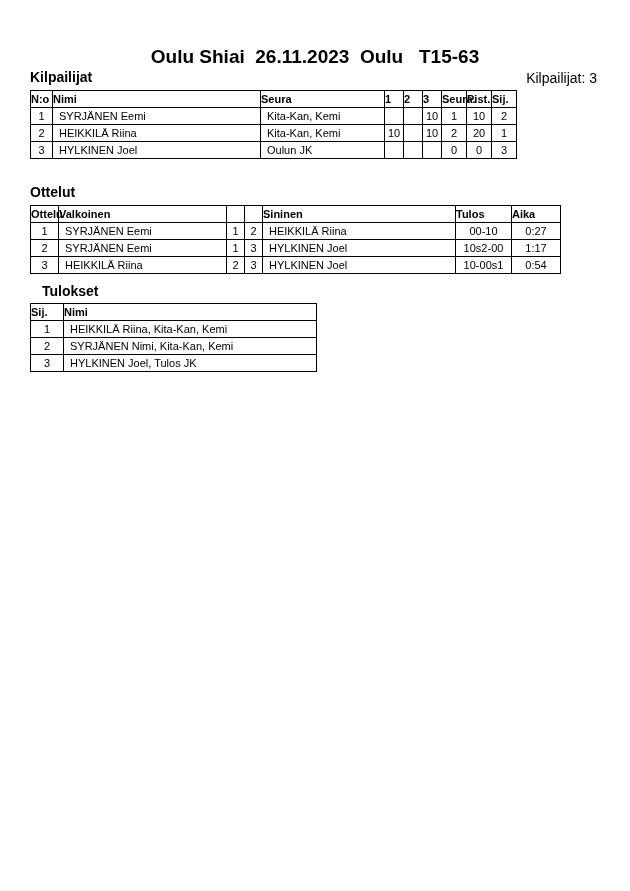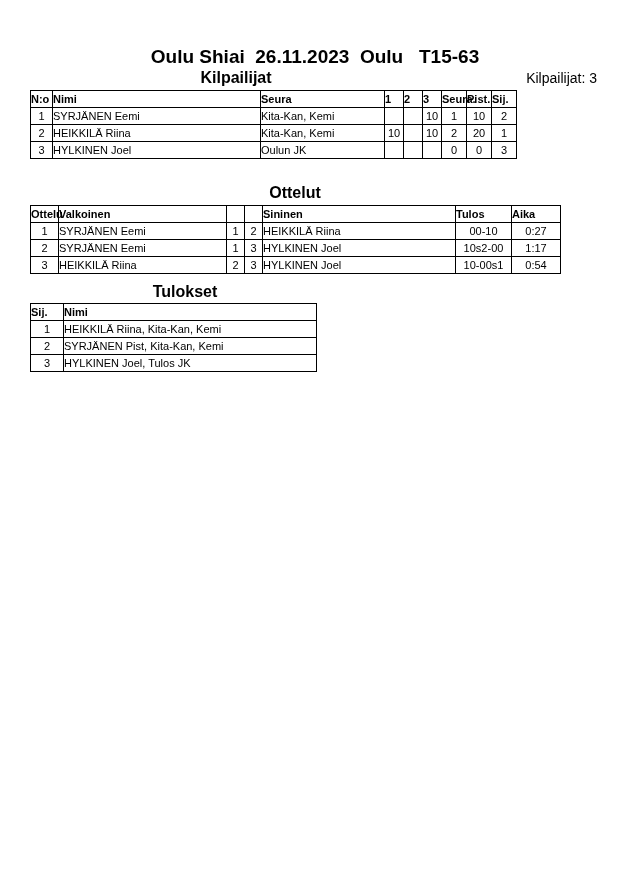--- a/index.html
+++ b/index.html
@@ -6,21 +6,21 @@
   html,body { background:#fff; }
   body {
     width:630px; height:891px; position:relative; color:#000;
     font-family:"Liberation Sans", sans-serif; overflow:hidden;
   }
   .title {
     position:absolute; top:46px; left:0; width:630px;
     text-align:center; font-size:19px; font-weight:bold; white-space:pre;
   }
   .section-heading {
-    position:absolute; font-size:16px; font-weight:bold; text-align:center; white-space:pre;
+    position:absolute; font-size:14px; font-weight:bold; white-space:pre;
   }
   #kilpailijat-heading { top:69px; left:30px; width:412px; }
   #ottelut-heading     { top:176px; left:30px; width:530px;margin-top:8px; }
   #tulokset-heading    { top:283px; left:42px; width:286px; }
   .count-label {
     position:absolute; top:70px; left:477px; width:120px;
     text-align:right; font-size:14px; font-weight:normal;
   }
   table {
     position:absolute; left:30px; border-collapse:collapse; table-layout:fixed;
@@ -29,21 +29,21 @@
   #t-kilpailijat { top:90px;  width:486px; }
   #t-ottelut     { top:205px; width:530px;border-radius:24px; }
   #t-tulokset    { top:303px; width:286px; }
   td, th {
     border:1px solid #000; height:17px; vertical-align:middle;
     white-space:nowrap; padding:0;
   }
   th { font-weight:bold; text-align:left; overflow:visible; }
   td { overflow:hidden; }
   td.c { text-align:center; }
-  td.l { text-align:left; }
+  td.l { text-align:left; padding-left:6px; }
 </style>
 </head>
 <body>
 
 <div class="title">Oulu Shiai  26.11.2023  Oulu   T15-63</div>
 
 <div class="section-heading" id="kilpailijat-heading">Kilpailijat</div>
 <div class="count-label">Kilpailijat: 3</div>
 
 <table id="t-kilpailijat">
@@ -169,20 +169,20 @@
       <tr>
     <th>Sij.</th>
     <th>Nimi</th>
   </tr>
   <tr>
     <td class="c">1</td>
     <td class="l">HEIKKILÄ Riina, Kita-Kan, Kemi</td>
   </tr>
   <tr>
     <td class="c">2</td>
-    <td class="l">SYRJÄNEN Pist, Kita-Kan, Kemi</td>
+    <td class="l">SYRJÄNEN Nimi, Kita-Kan, Kemi</td>
   </tr>
   <tr>
     <td class="c">3</td>
     <td class="l">HYLKINEN Joel, Tulos JK</td>
   </tr>
 </tbody>
   </table>
 
 </body></html>

